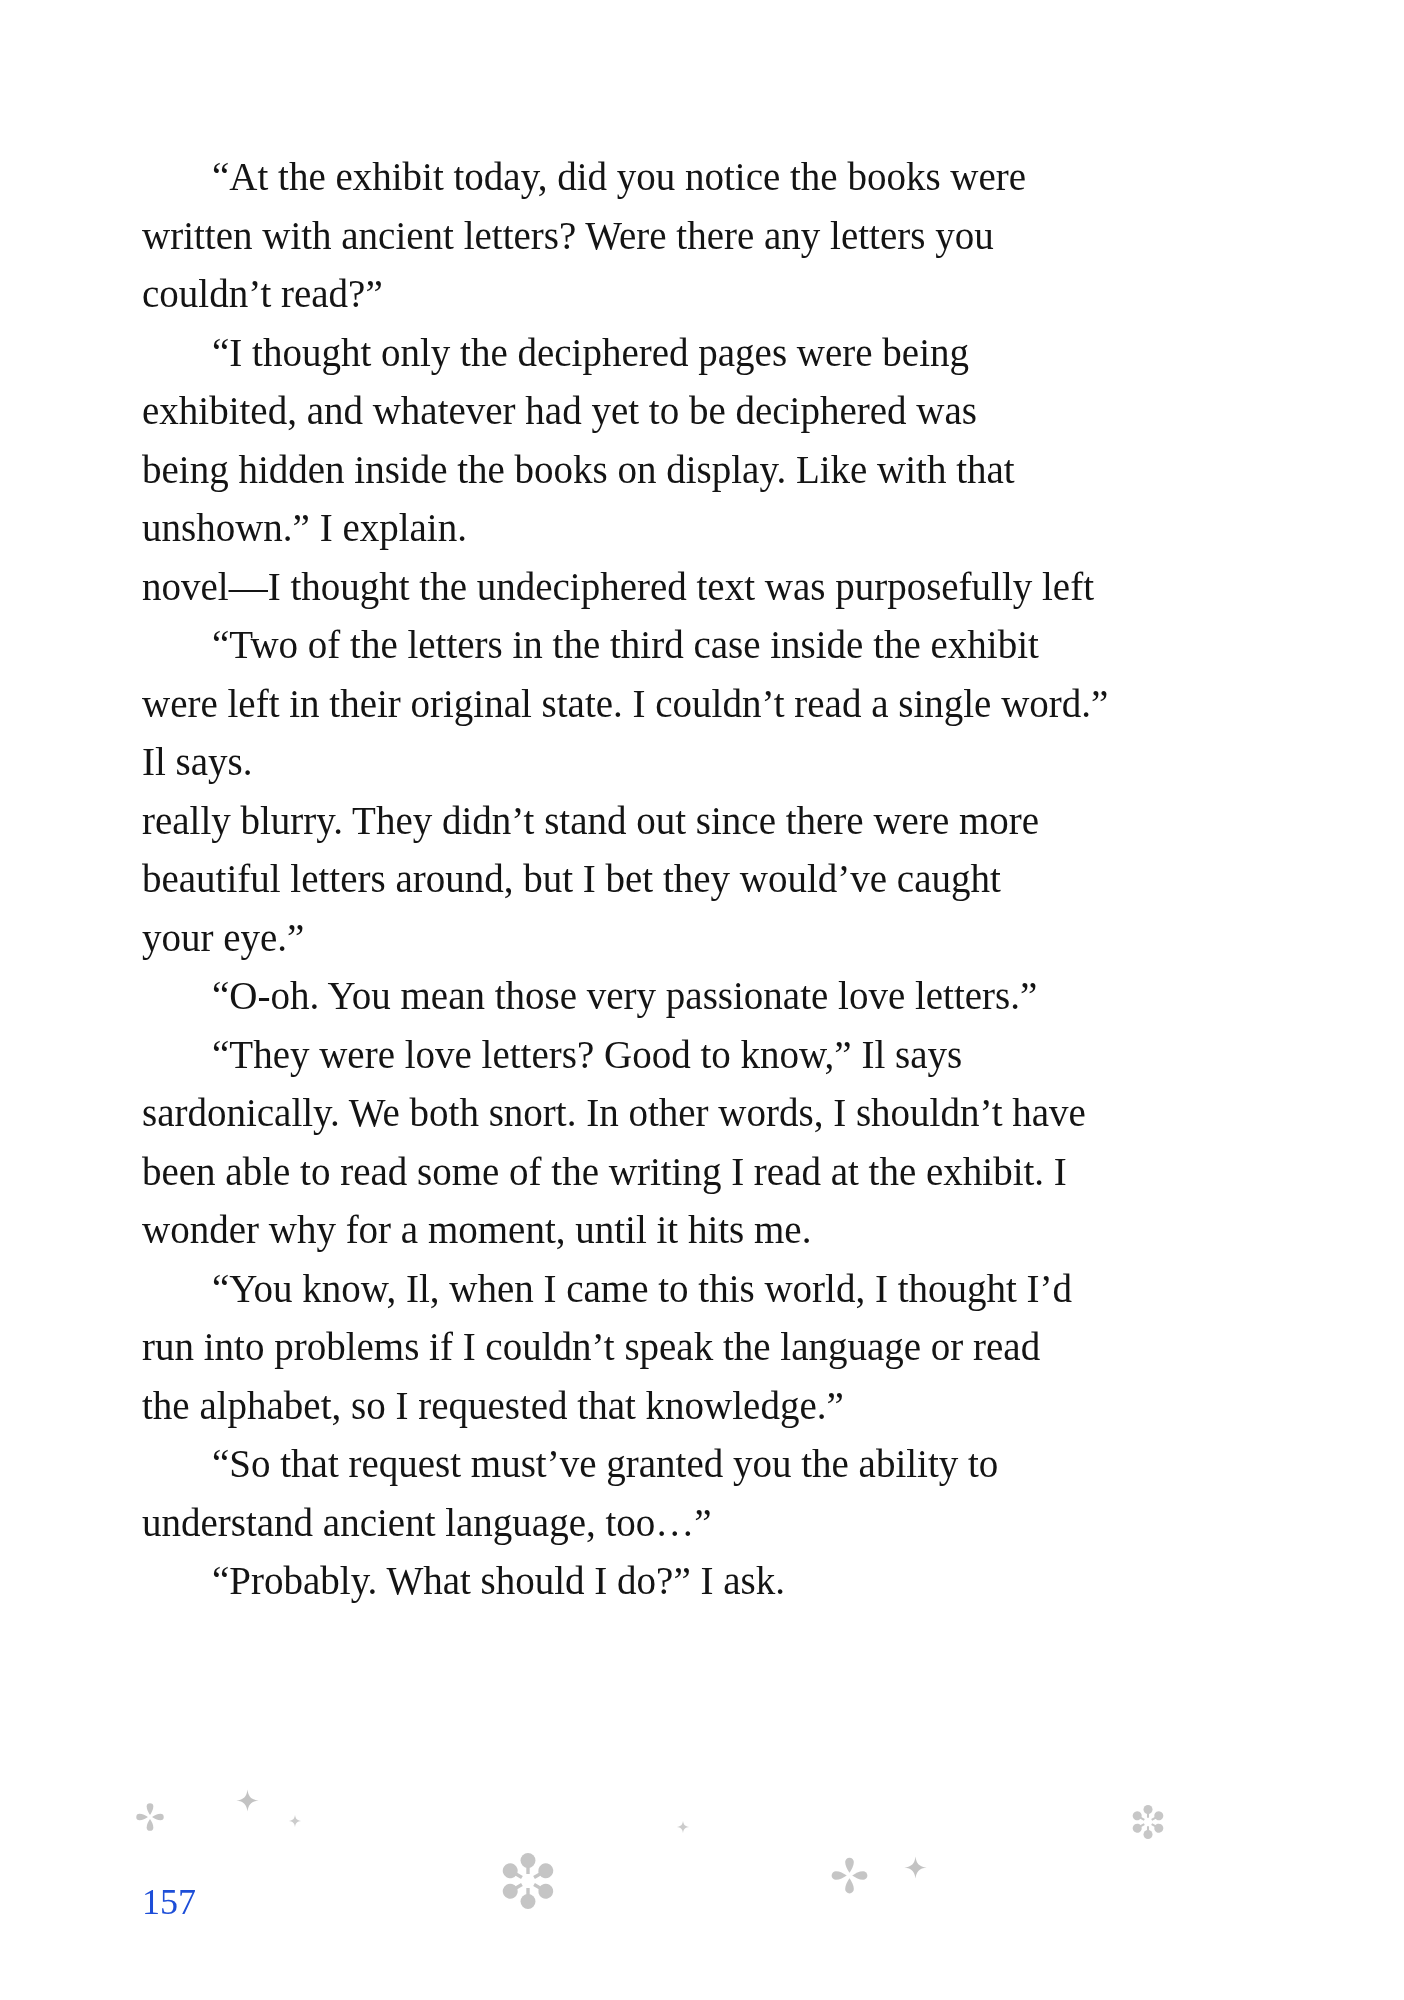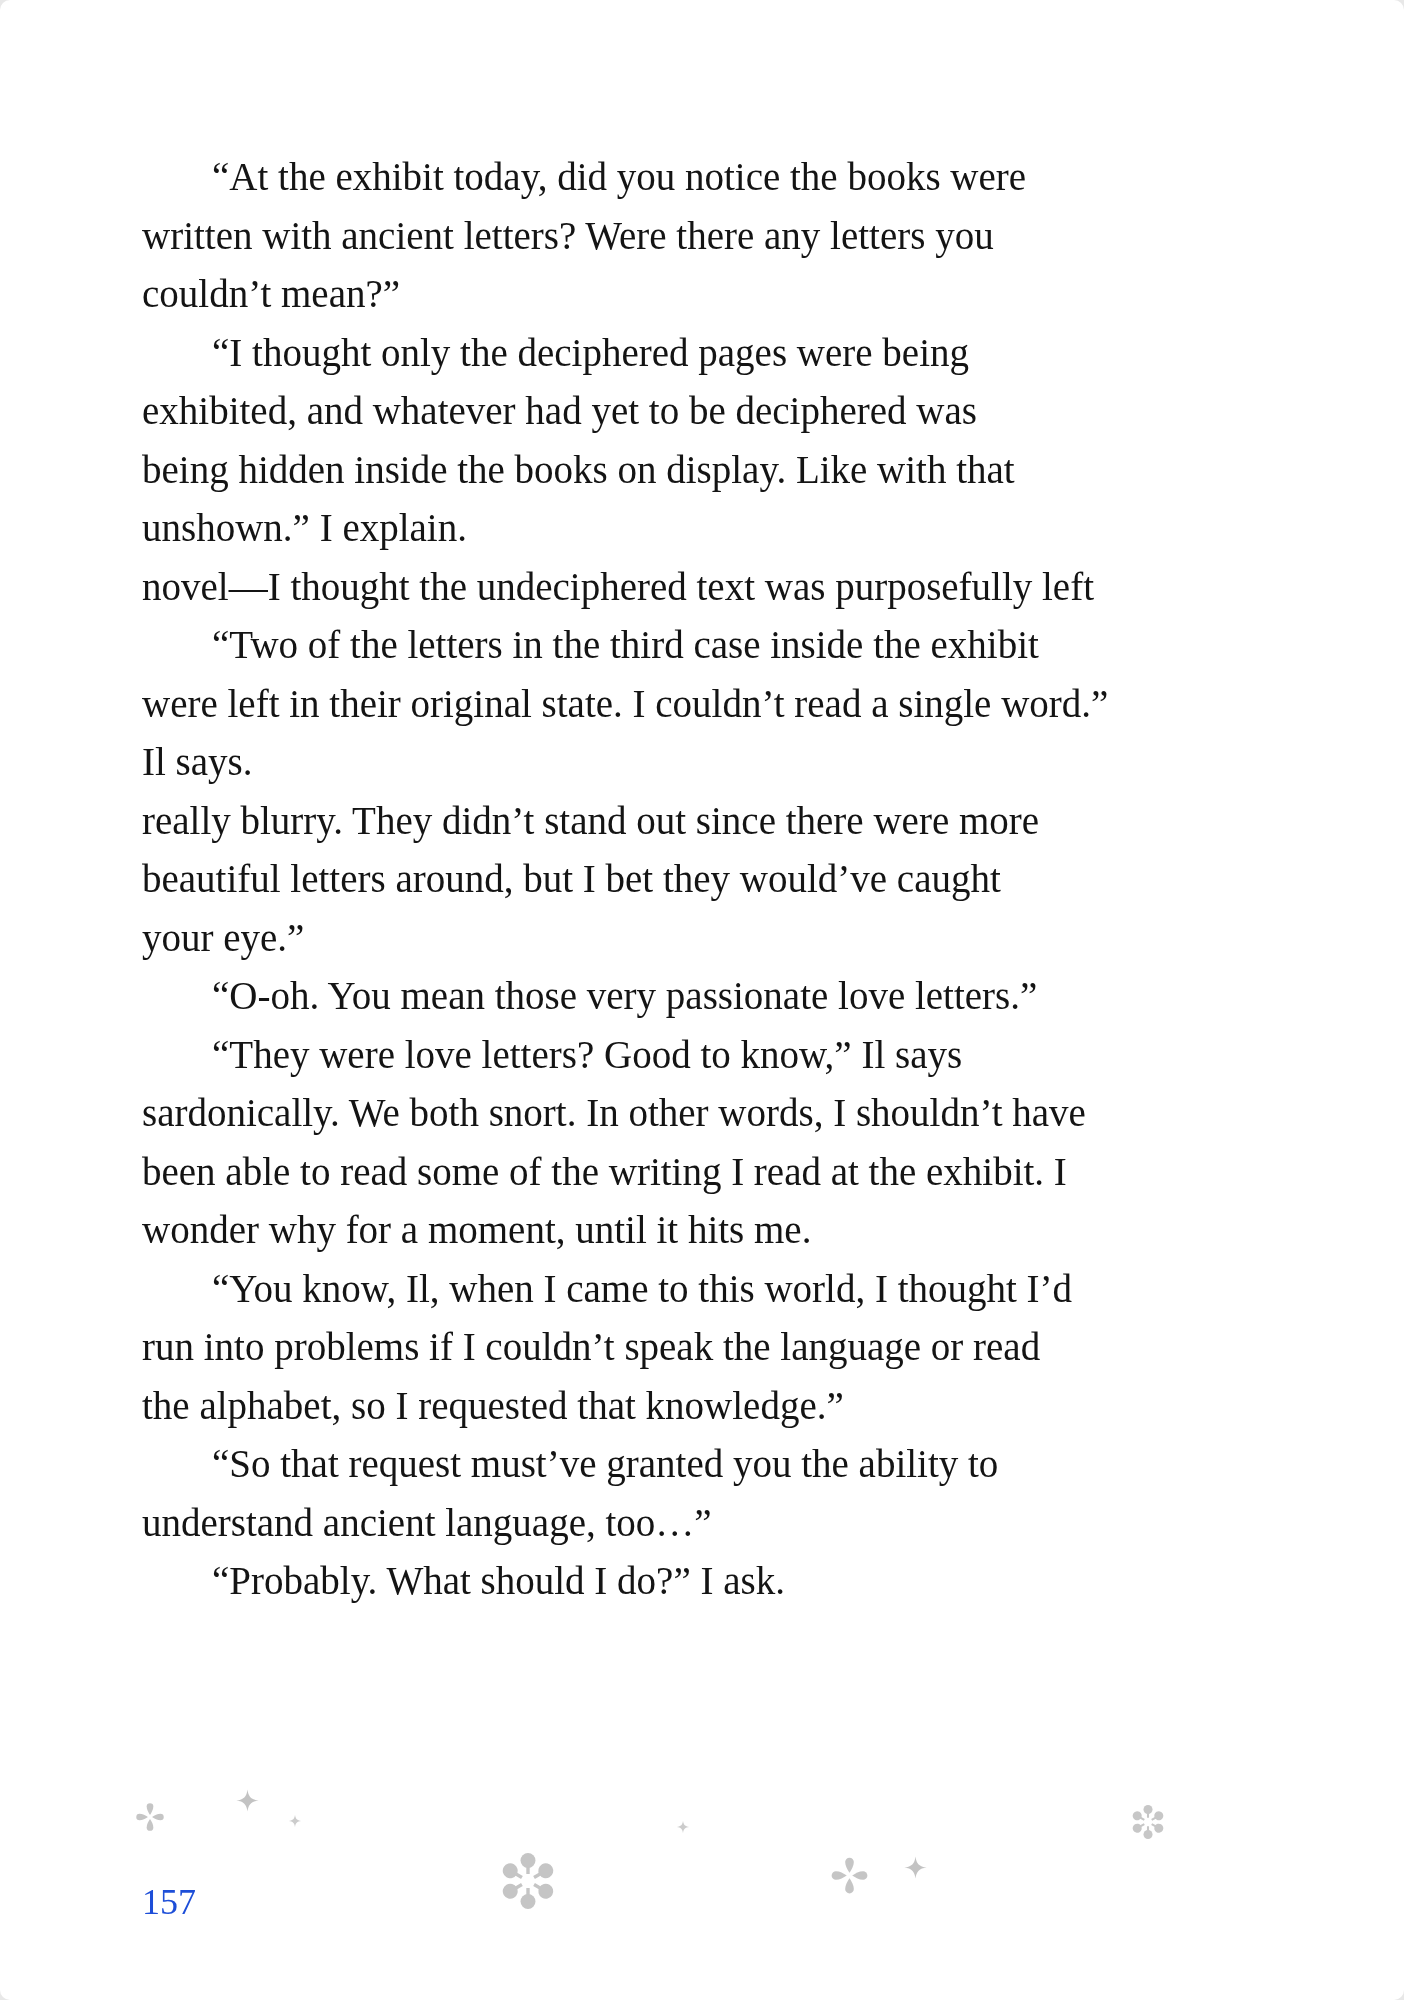--- a/index.html
+++ b/index.html
@@ -27,25 +27,25 @@
     left:142px; top:1884px;
     font-size:36px;
     line-height:36px;
     color:#1a1a1a;
   }
   .deco { position:absolute; display:block; }
 </style>
 </head>
 <body>
 
-<div class="page" style="background: rgb(255, 255, 255); border-radius: 10px;">
+<div class="page" style="background: rgb(255, 255, 255);">
   <div class="text-block" style="color: rgb(20, 20, 20);">
       <div class="line indent">“At the exhibit today, did you notice the books were</div>
       <div class="line">written with ancient letters? Were there any letters you</div>
-      <div class="line">couldn’t mean?”</div>
+      <div class="line">couldn’t read?”</div>
       <div class="line indent">“I thought only the deciphered pages were being</div>
       <div class="line">exhibited, and whatever had yet to be deciphered was</div>
       <div class="line">being hidden inside the books on display. Like with that</div>
       <div class="line">unshown.” I explain.</div>
       <div class="line">novel—I thought the undeciphered text was purposefully left</div>
       <div class="line indent">“Two of the letters in the third case inside the exhibit</div>
       <div class="line">were left in their original state. I couldn’t read a single word.”</div>
       <div class="line">Il says.</div>
       <div class="line">really blurry. They didn’t stand out since there were more</div>
       <div class="line">beautiful letters around, but I bet they would’ve caught</div>

